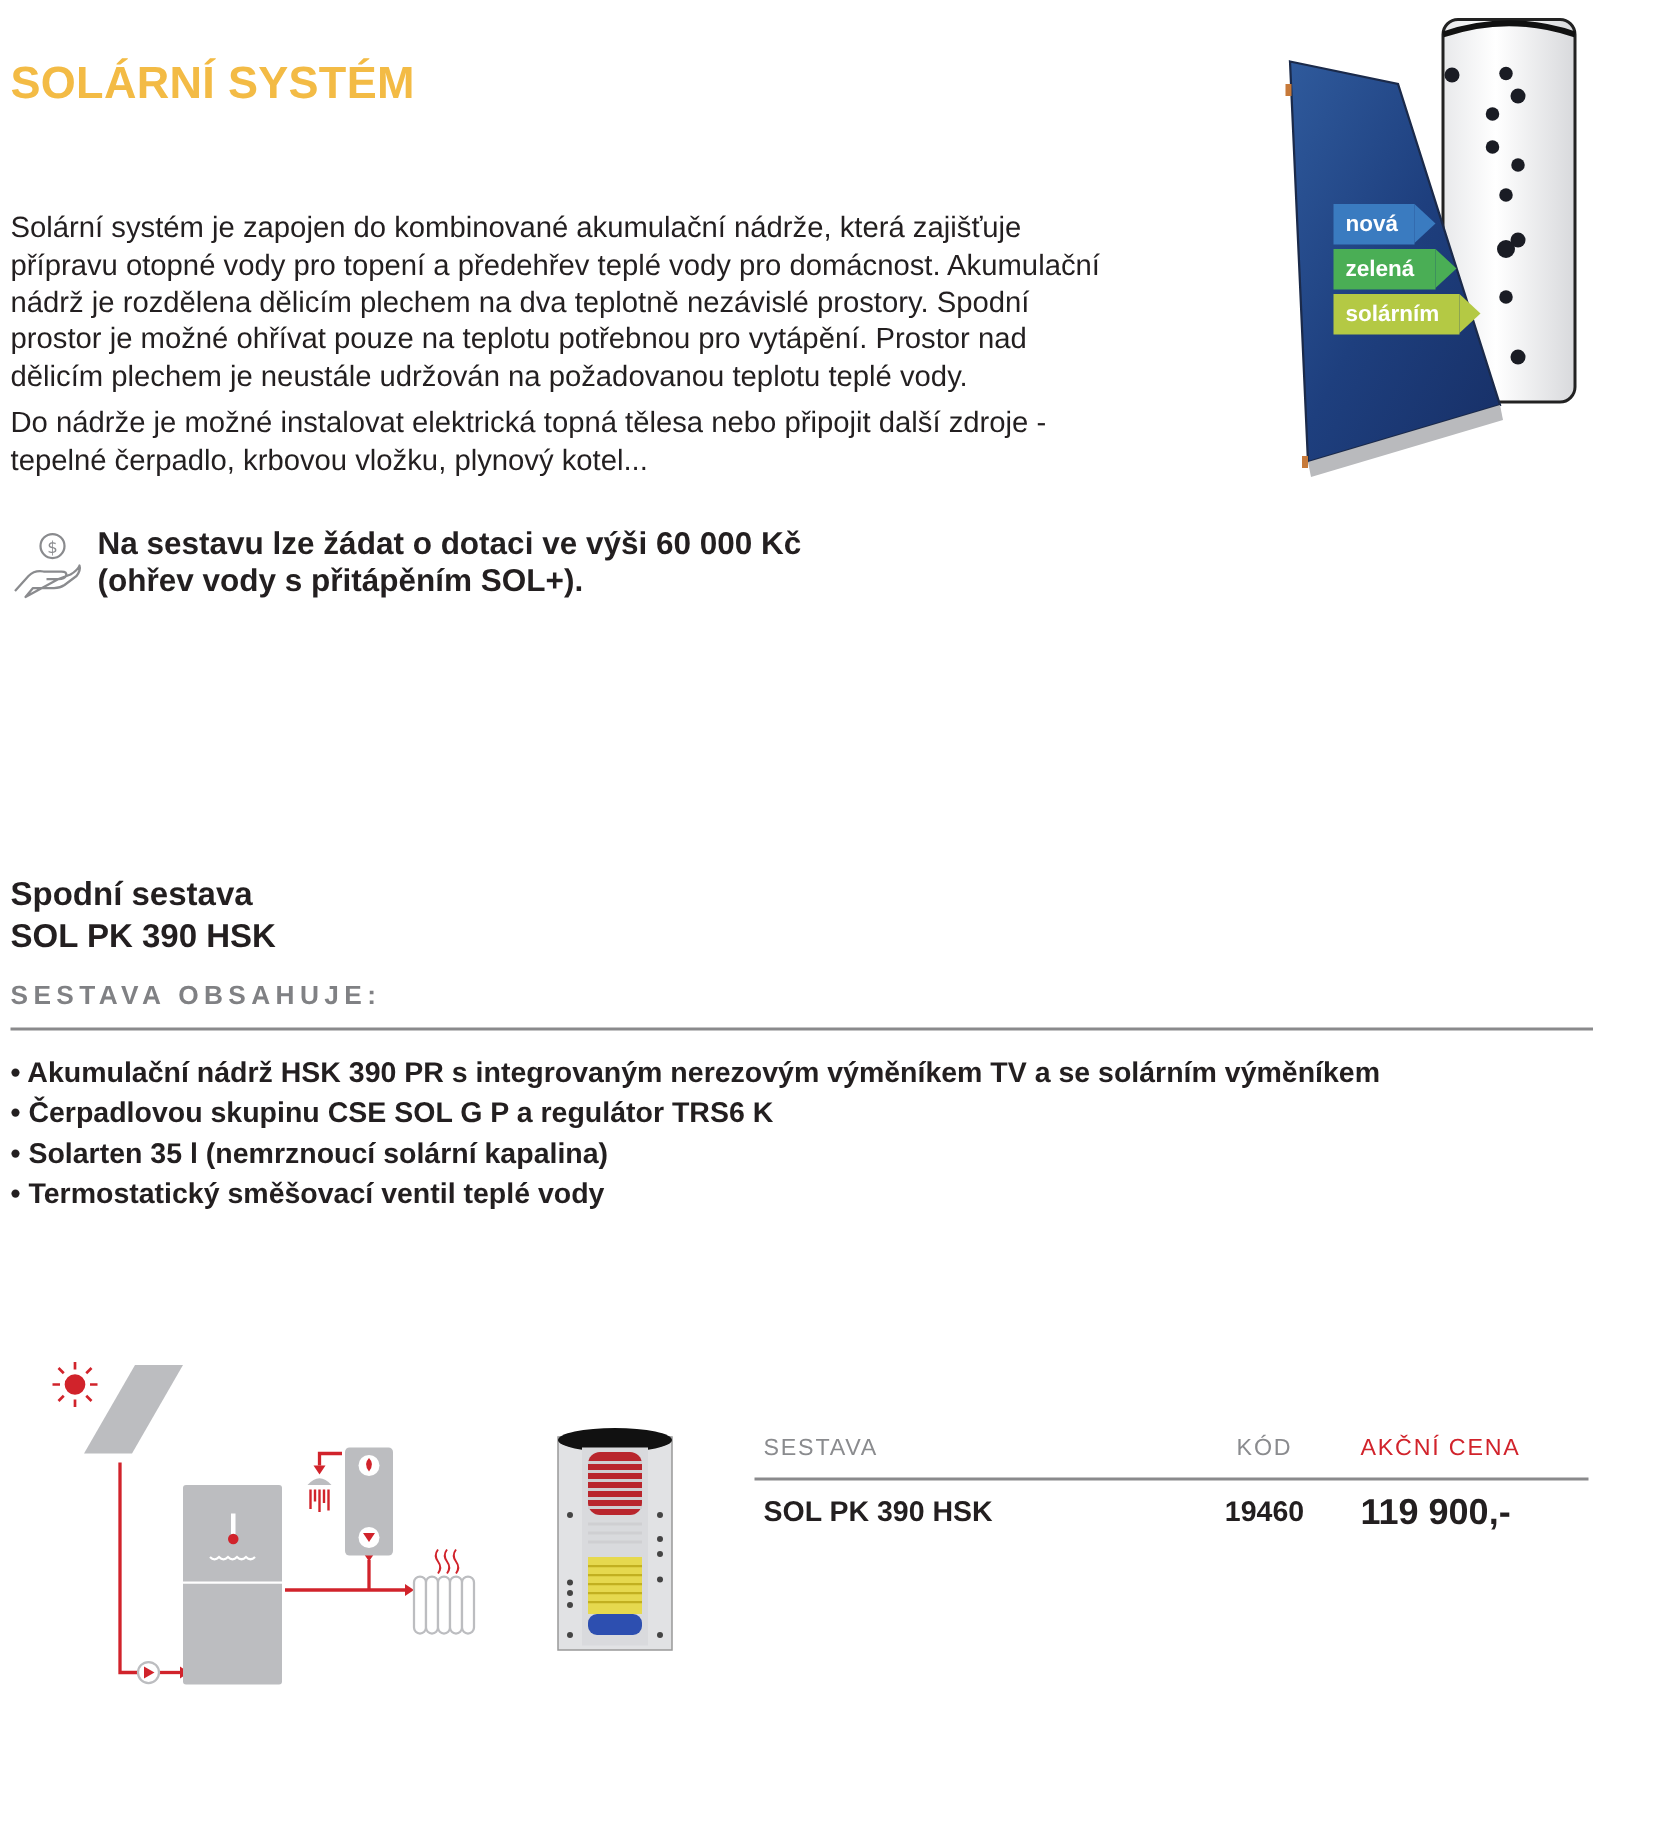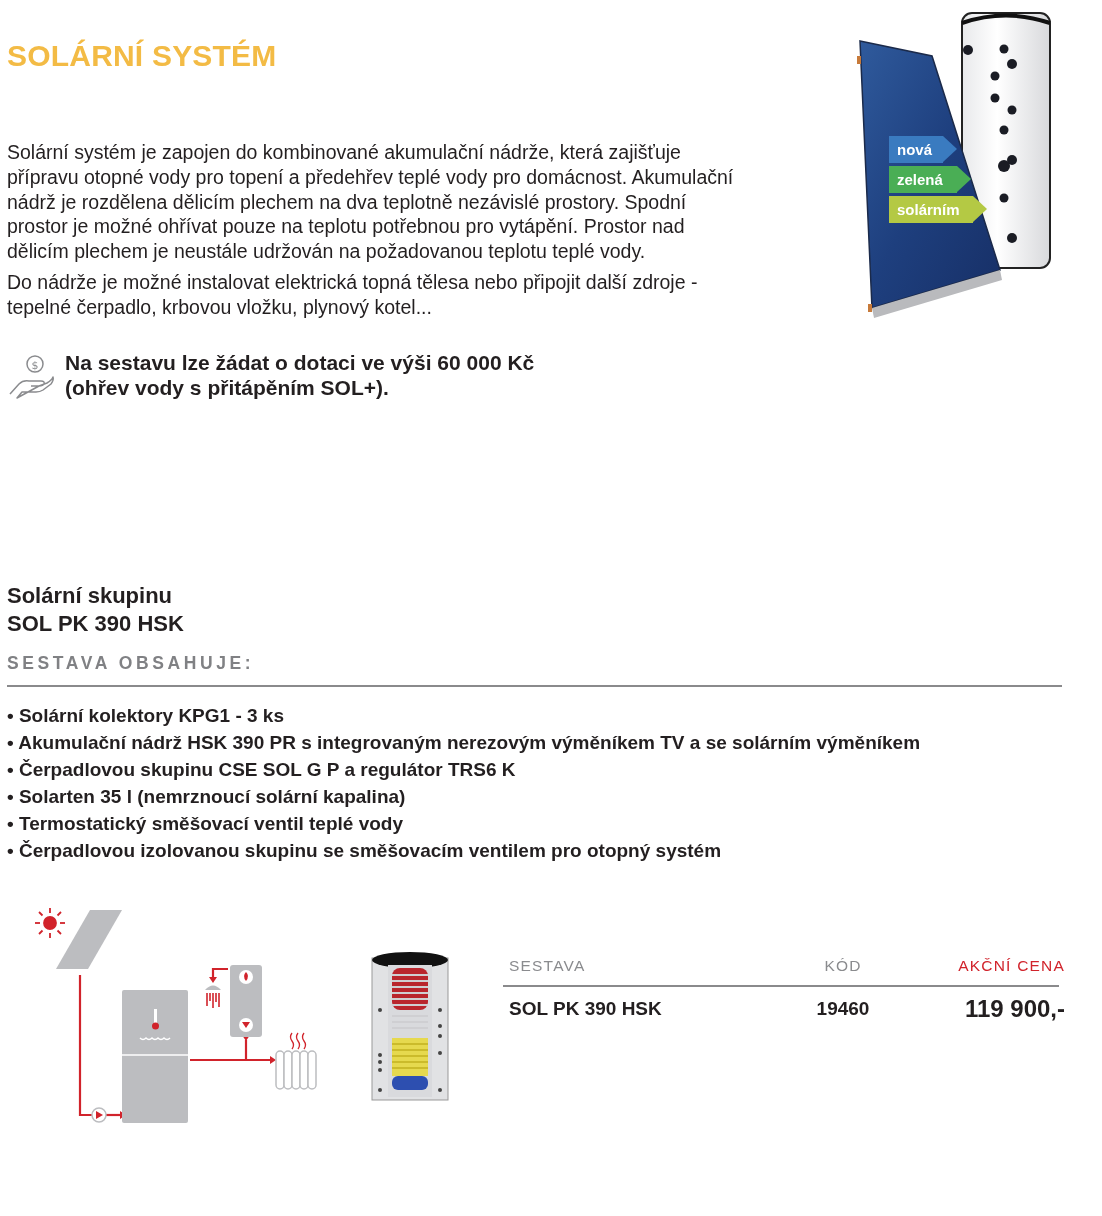--- a/index.html
+++ b/index.html
@@ -31,21 +31,21 @@
   .diagram { position: absolute; left: 30px; top: 905px; width: 300px; height: 225px; }
   .tank-img { position: absolute; left: 370px; top: 950px; width: 80px; height: 155px; }
 
   .price-table { position: absolute; left: 509px; top: 955px; width: 556px; }
   .pt-head, .pt-row { display: flex; align-items: center; }
   .pt-head { height: 22px; font-weight: 400; font-size: 15.5px; letter-spacing: 1.2px; color: #8a8b8e; }
   .pt-rule { height: 1.5px; background: #8a8a8c; margin-top: 8px; width: 556px; margin-left: -6px; }
   .pt-row { height: 44px; font-weight: 700; }
   .c1 { width: 260px; }
   .c2 { width: 138px; text-align: center; padding-left: 10px; }
-  .c3 { flex: 1; text-align: right; }
+  .c3 { flex: 1; }
   .pt-head .c3 { color: #d1232b; }
   .pt-row .c1, .pt-row .c2 { font-size: 19px; color: #231f20; }
   .pt-row .c3 { font-size: 24px; color: #231f20; }
 </style>
 </head>
 <body>
 
 <div class="title">
   <div>SOLÁRNÍ SYSTÉM</div>
 </div>
@@ -105,33 +105,31 @@
   </g>
 </svg>
 
 <div class="tags">
   <div class="tag tag-nova">nová</div>
   <div class="tag tag-zelena">zelená</div>
   <div class="tag tag-usporam">solárním</div>
 </div>
 
 <div class="set-title">
-  <div>Solární skupinu</div>
+  <div>Spodní sestava</div>
   <div>SOL PK 390 HSK</div>
 </div>
 <div class="contains">SESTAVA OBSAHUJE:</div>
 <div class="rule"></div>
 
 <ul class="items">
-  <li>Solární kolektory KPG1 - 3 ks</li>
   <li>Akumulační nádrž HSK 390 PR s integrovaným nerezovým výměníkem TV a se solárním výměníkem</li>
   <li>Čerpadlovou skupinu CSE SOL G P a regulátor TRS6 K</li>
   <li>Solarten 35 l (nemrznoucí solární kapalina)</li>
   <li>Termostatický směšovací ventil teplé vody</li>
-  <li>Čerpadlovou izolovanou skupinu se směšovacím ventilem pro otopný systém</li>
 </ul>
 
 <svg class="diagram" viewBox="0 0 300 225">
   <g fill="#d1232b" stroke="#d1232b" stroke-width="1.8">
     <circle cx="20" cy="18" r="6"></circle>
     <line x1="20" y1="3" x2="20" y2="8"></line>
       <line x1="20" y1="28" x2="20" y2="33"></line>
     <line x1="5" y1="18" x2="10" y2="18"></line>
       <line x1="30" y1="18" x2="35" y2="18"></line>
     <line x1="9" y1="7" x2="12.5" y2="10.5"></line>

